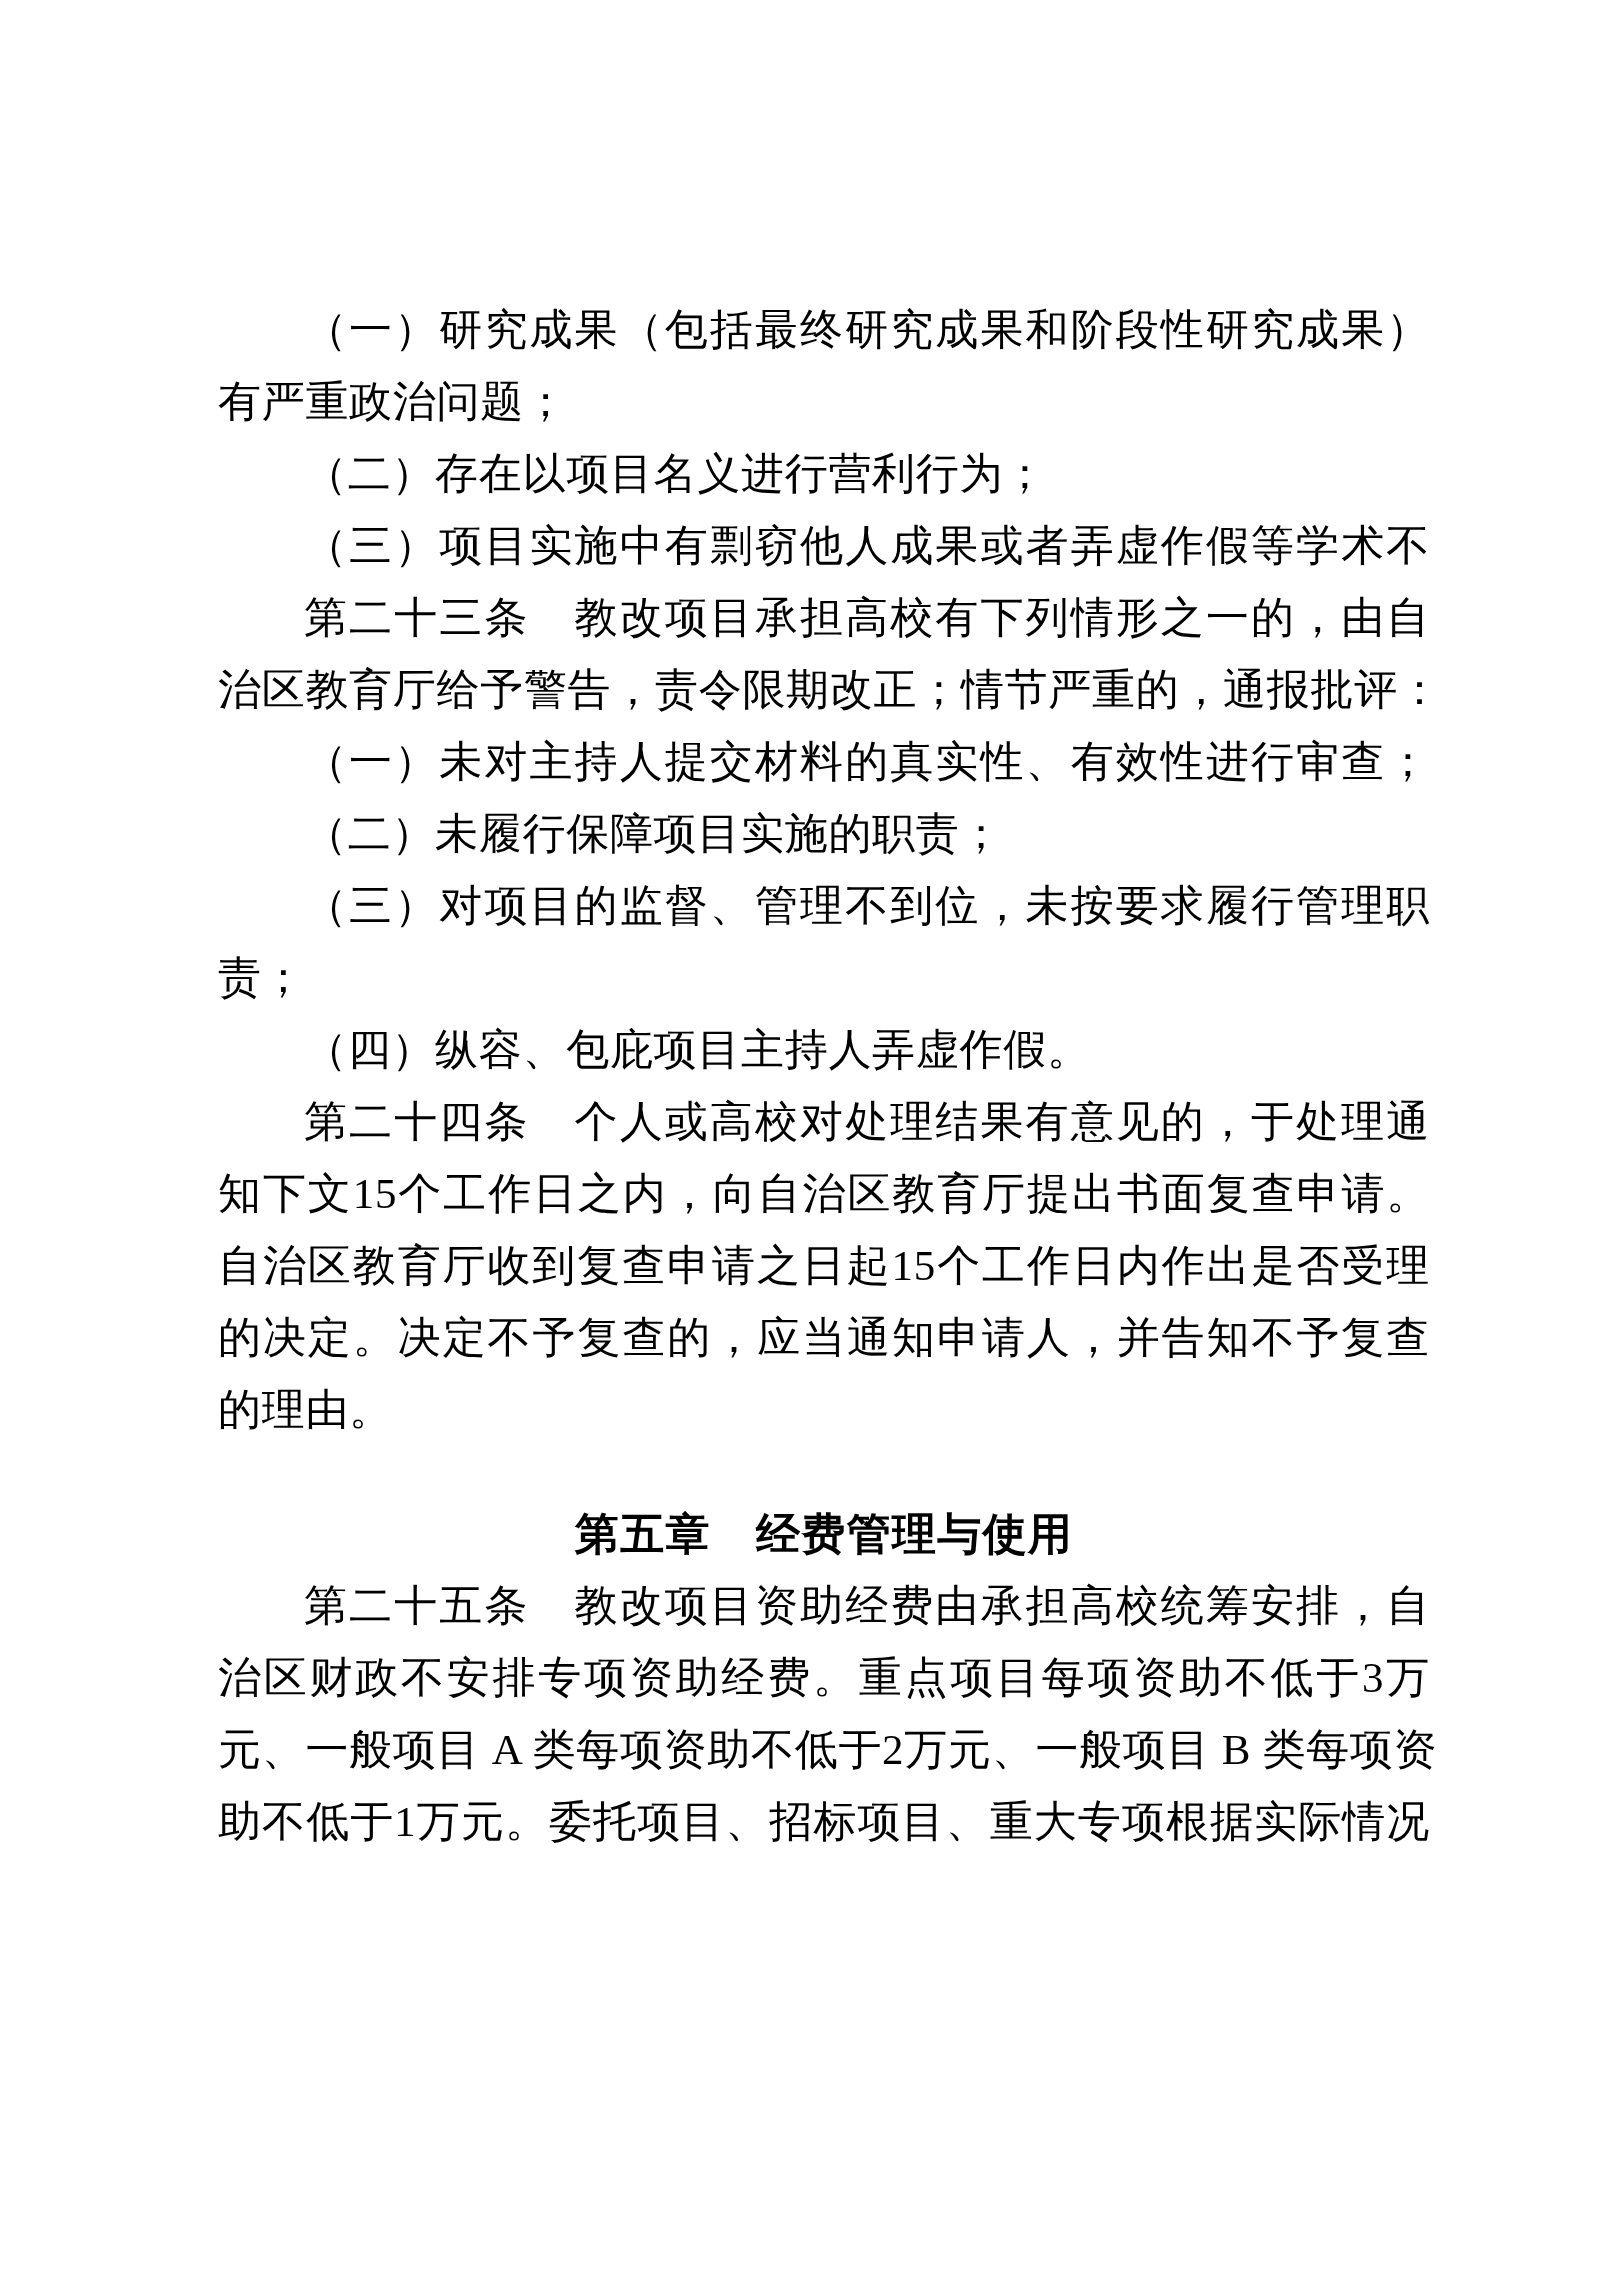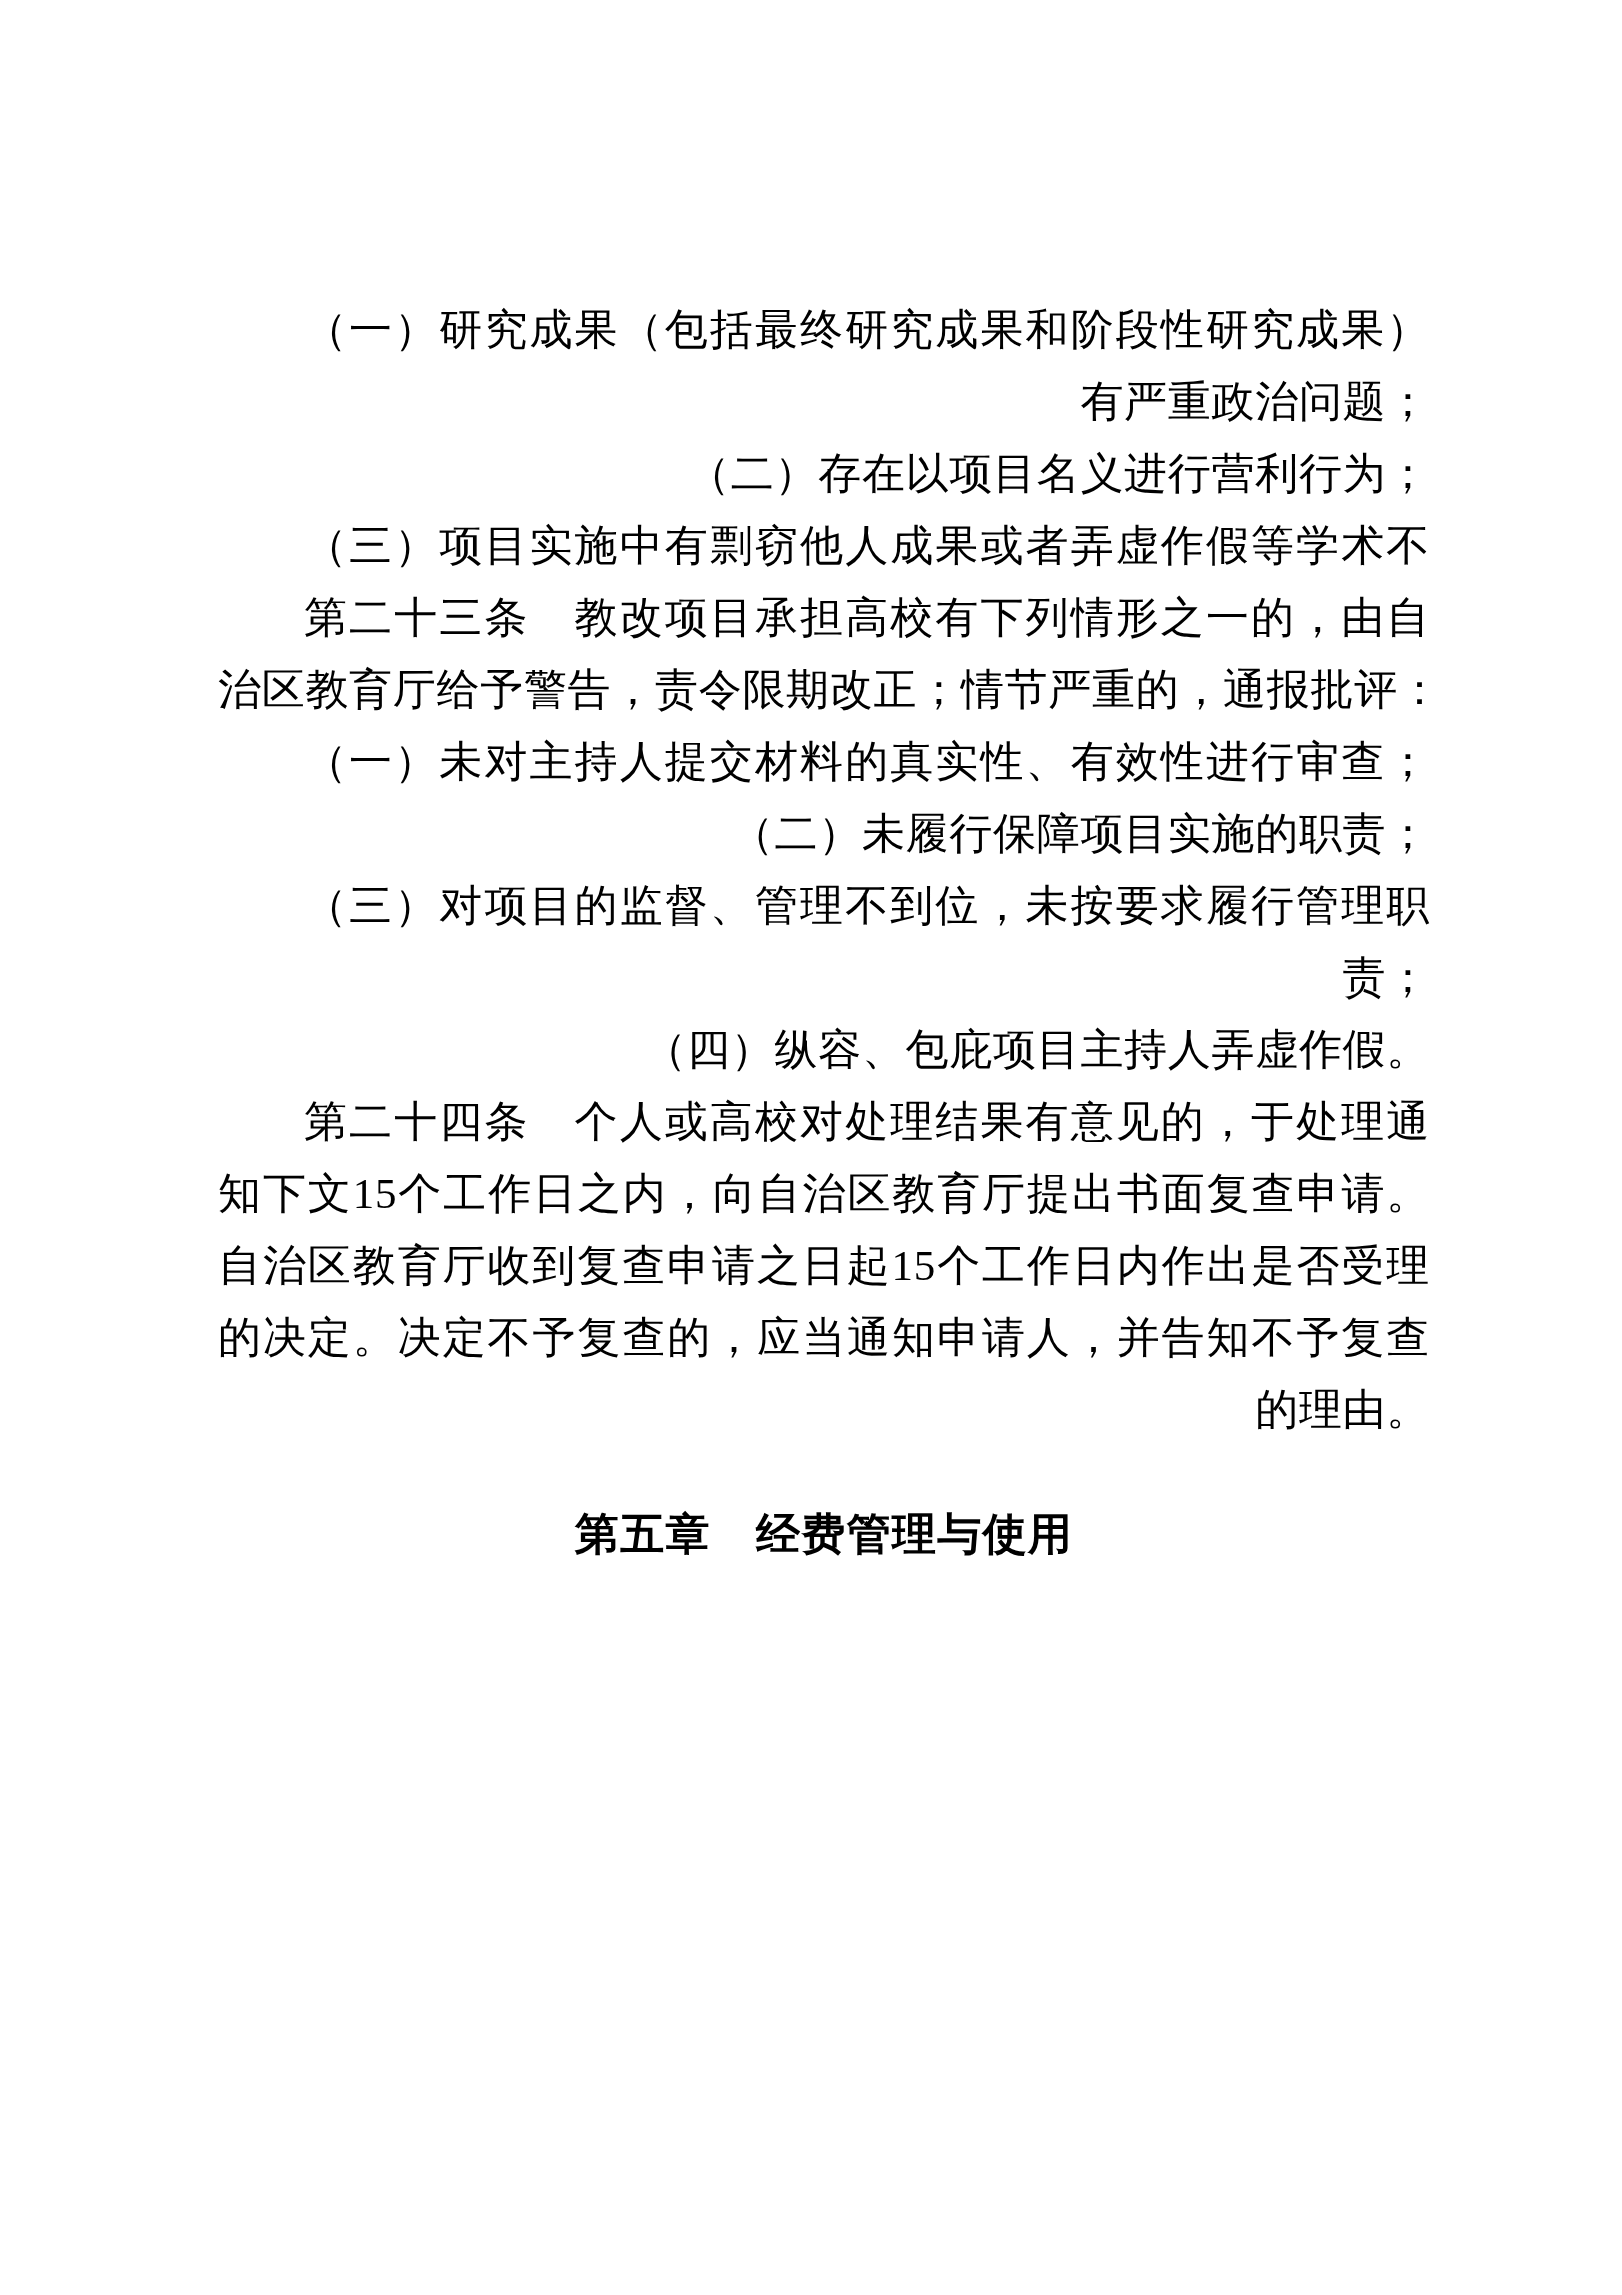--- a/index.html
+++ b/index.html
@@ -21,21 +21,21 @@
     position: absolute;
     left: 218px;
     top: 294px;
     width: 1212px;
     font-size: 43px;
     line-height: 72px;
     letter-spacing: 0.7px;
   }
   .line {
     white-space: nowrap;
-    text-align: right;
+    text-align: left;
   }
   .line.indent {
     padding-left: 86px;
   }
   .line.justify {
     text-align: justify;
     text-align-last: justify;
     -moz-text-align-last: justify;
   }
   .chapter-heading {
@@ -75,18 +75,24 @@
         <div class="line indent justify">（三）对项目的监督、管理不到位，未按要求履行管理职</div>
         <div class="line">责；</div>
         <div class="line indent">（四）纵容、包庇项目主持人弄虚作假。</div>
         <div class="line indent justify">第二十四条　个人或高校对处理结果有意见的，于处理通</div>
         <div class="line justify">知下文15个工作日之内，向自治区教育厅提出书面复查申请。</div>
         <div class="line justify">自治区教育厅收到复查申请之日起15个工作日内作出是否受理</div>
         <div class="line justify">的决定。决定不予复查的，应当通知申请人，并告知不予复查</div>
         <div class="line">的理由。</div>
       </div>
     <div class="chapter-heading">第五章　经费管理与使用</div>
+    <div>
+        <div class="line indent justify">第二十五条　教改项目资助经费由承担高校统筹安排，自</div>
+        <div class="line justify">治区财政不安排专项资助经费。重点项目每项资助不低于3万</div>
+        <div class="line justify">元、一般项目 A 类每项资助不低于2万元、一般项目 B 类每项资</div>
+        <div class="line justify">助不低于1万元。委托项目、招标项目、重大专项根据实际情况</div>
+      </div>
   </div>
 
   <div class="page-number">— 8 —</div>
 
 </div>
 
 
 </body></html>

